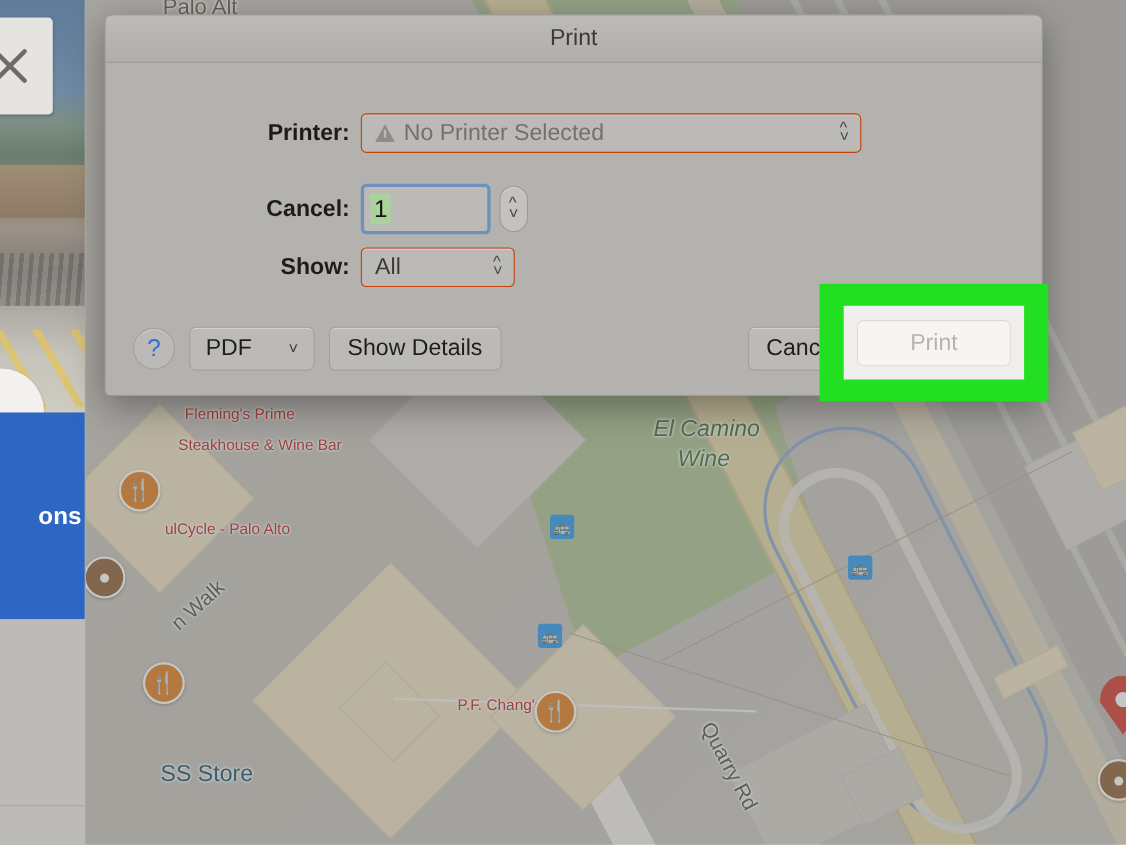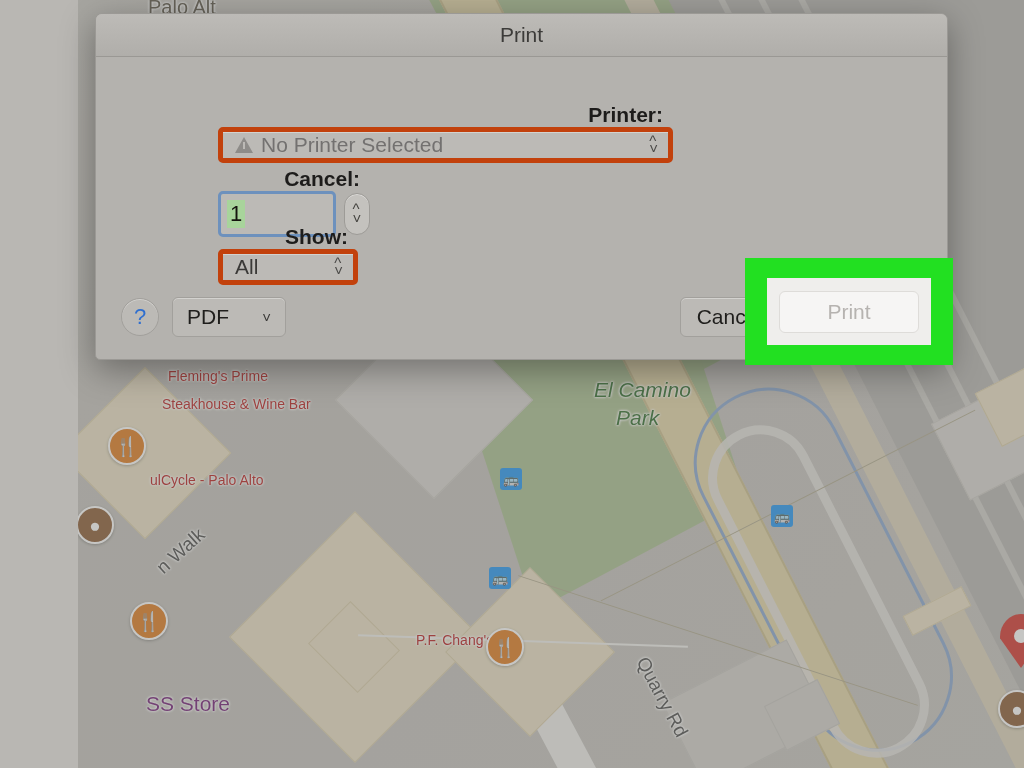--- a/index.html
+++ b/index.html
@@ -131,21 +131,21 @@
 
   .map-label {
     position: absolute;
     font-family: "Liberation Sans", sans-serif;
     white-space: pre;
     text-shadow: 0 0 3px #fff, 0 0 3px #fff, 0 0 2px #fff;
     pointer-events: none;
   }
   .lbl-poi { color: #b91c1c; font-size: 14px; font-weight: 400; }
   .lbl-park { color: #2e6b2a; font-size: 21px; font-style: italic; }
-  .lbl-store { color: #701a75; font-size: 21px; }
+  .lbl-store { color: #0c4a6e; font-size: 21px; }
   .lbl-road { color: #4a4a4a; font-size: 19px; }
   .lbl-top { color: #5a5346; font-size: 20px; }
 
   .poi-pin {
     position: absolute;
     width: 38px; height: 38px; border-radius: 50%;
     background: #e07b1e;
     border: 2px solid #fff;
     box-shadow: 0 1px 3px rgba(0,0,0,.3);
     display: flex; align-items: center; justify-content: center;
@@ -263,35 +263,34 @@
     background: linear-gradient(180deg,#bdbbb7 0%,#b0aeaa 100%);
     border-bottom: 1px solid #9a9894;
     display: flex; align-items: center; justify-content: center;
   }
   .titlebar .title {
     font-size: 21px; color: #3c3b39; font-weight: 400;
   }
   .dlg-body { padding: 0; position: relative; height: 304px; }
 
   .field-row {
-    display: flex; align-items: flex-end;
-    position: absolute;
-    flex-direction: column;
+    display: flex; align-items: center;
+    position: absolute;
   }
   .field-label {
     font-size: 21px; color: #1d1c1b; font-weight: bold;
     text-align: right;
     width: 100px;
     margin-right: 10px;
   }
 
   
   .popup {
     background: #bcbab6;
-    border: 5px solid #c2410c;
+    border: 1px solid #c2410c;
     border-radius: 5px;
     height: 36px;
     display: flex; align-items: center;
     padding: 0 10px 0 12px;
     box-shadow: inset 0 1px 0 rgba(255,255,255,.35);
   }
   .popup .warn-ico {
     display: inline-block;
     width: 0; height: 0;
     border-left: 9px solid transparent;
@@ -438,41 +437,63 @@
     <div class="bld" style="left:826px; top:600px; width:66px;  height:22px; transform:rotate(-27deg);"></div>
     <div class="path" style="left:280px; top:640px; width:330px; transform:rotate(2deg);"></div>
     <div class="thinline" style="left:500px; top:505px; width:420px; transform:rotate(-27deg);"></div>
     <div class="thinline" style="left:430px; top:640px; width:420px; transform:rotate(18deg);"></div>
 
     <div class="map-label lbl-poi" style="left:90px;  top:368px;">Fleming's Prime</div>
     <div class="map-label lbl-poi" style="left:84px;  top:396px;">Steakhouse &amp; Wine Bar</div>
     <div class="map-label lbl-poi" style="left:72px;  top:472px;">ulCycle - Palo Alto</div>
     <div class="map-label lbl-poi" style="left:338px; top:632px;">P.F. Chang's</div>
     <div class="map-label lbl-park" style="left:516px; top:378px;font-style:italic;">El Camino</div>
-    <div class="map-label lbl-park" style="left:538px; top:406px;">Park</div>
+    <div class="map-label lbl-park" style="left:538px; top:406px;">Wine</div>
     <div class="map-label lbl-store" style="left:68px;  top:692px;">SS Store</div>
     <div class="map-label lbl-road" style="left:540px; top:686px; transform:rotate(62deg);">Quarry Rd</div>
 
     <div class="map-label lbl-road" style="left:944px; top:694px; transform:rotate(22deg);">Mitchell</div>
     <div class="map-label lbl-road" style="left:74px;  top:540px; transform:rotate(-42deg);">n Walk</div>
     <div class="map-label lbl-top" style="left:70px;  top:-4px;">Palo Alt</div>
 
     <div class="poi-pin" style="left:30px;  top:427px;">🍴</div>
     <div class="poi-pin" style="left:52px;  top:602px;">🍴</div>
     <div class="poi-pin" style="left:408px; top:628px;">🍴</div>
     <div class="poi-pin coffee" style="left:-2px; top:506px;">●</div>
     <div class="bus-pin" style="left:422px; top:468px;">🚌</div>
     <div class="bus-pin" style="left:411px; top:567px;">🚌</div>
     <div class="bus-pin" style="left:693px; top:505px;">🚌</div>
     <div class="red-pin" style="left:922px; top:614px;"></div>
     <div class="poi-pin coffee" style="left:920px; top:690px;">●</div>
 
     <div class="scrim"></div>
   </div>
 
+  <div class="sidebar">
+    <div class="sb-photo">
+      <div class="roof"></div>
+      <div class="track"></div>
+      <div class="yellowline"></div>
+    </div>
+
+    <div class="sb-close">
+      <svg viewBox="0 0 24 24">
+        <path d="M4 4 L20 20 M20 4 L4 20" stroke="#6d6b68" stroke-width="2.4" fill="none" stroke-linecap="round"></path>
+      </svg>
+    </div>
+
+    <div class="sb-circle"></div>
+
+    <div class="sb-directions">
+      <span>ons</span>
+    </div>
+
+    <div class="sb-body"></div>
+    <div class="sb-foot"></div>
+  </div>
 
   <div class="dialog">
 
     <div class="titlebar">
       <span class="title">Print</span>
     </div>
 
     <div class="dlg-body">
 
       <div class="field-row" style="left:122px; top:46px;">
@@ -501,20 +522,21 @@
           <span class="chev">^<br>˅</span>
         </div>
       </div>
 
       <div class="btn-left">
         <div class="help-btn">?</div>
         <div class="btn pdf-btn">
           <span>PDF</span>
           <span class="cv">˅</span>
         </div>
+        <div class="btn">Show Details</div>
       </div>
 
       <div class="btn-right">
         <div class="btn">Cancel</div>
         <div class="btn print-btn">Print</div>
       </div>
 
     </div>
   </div>
 

